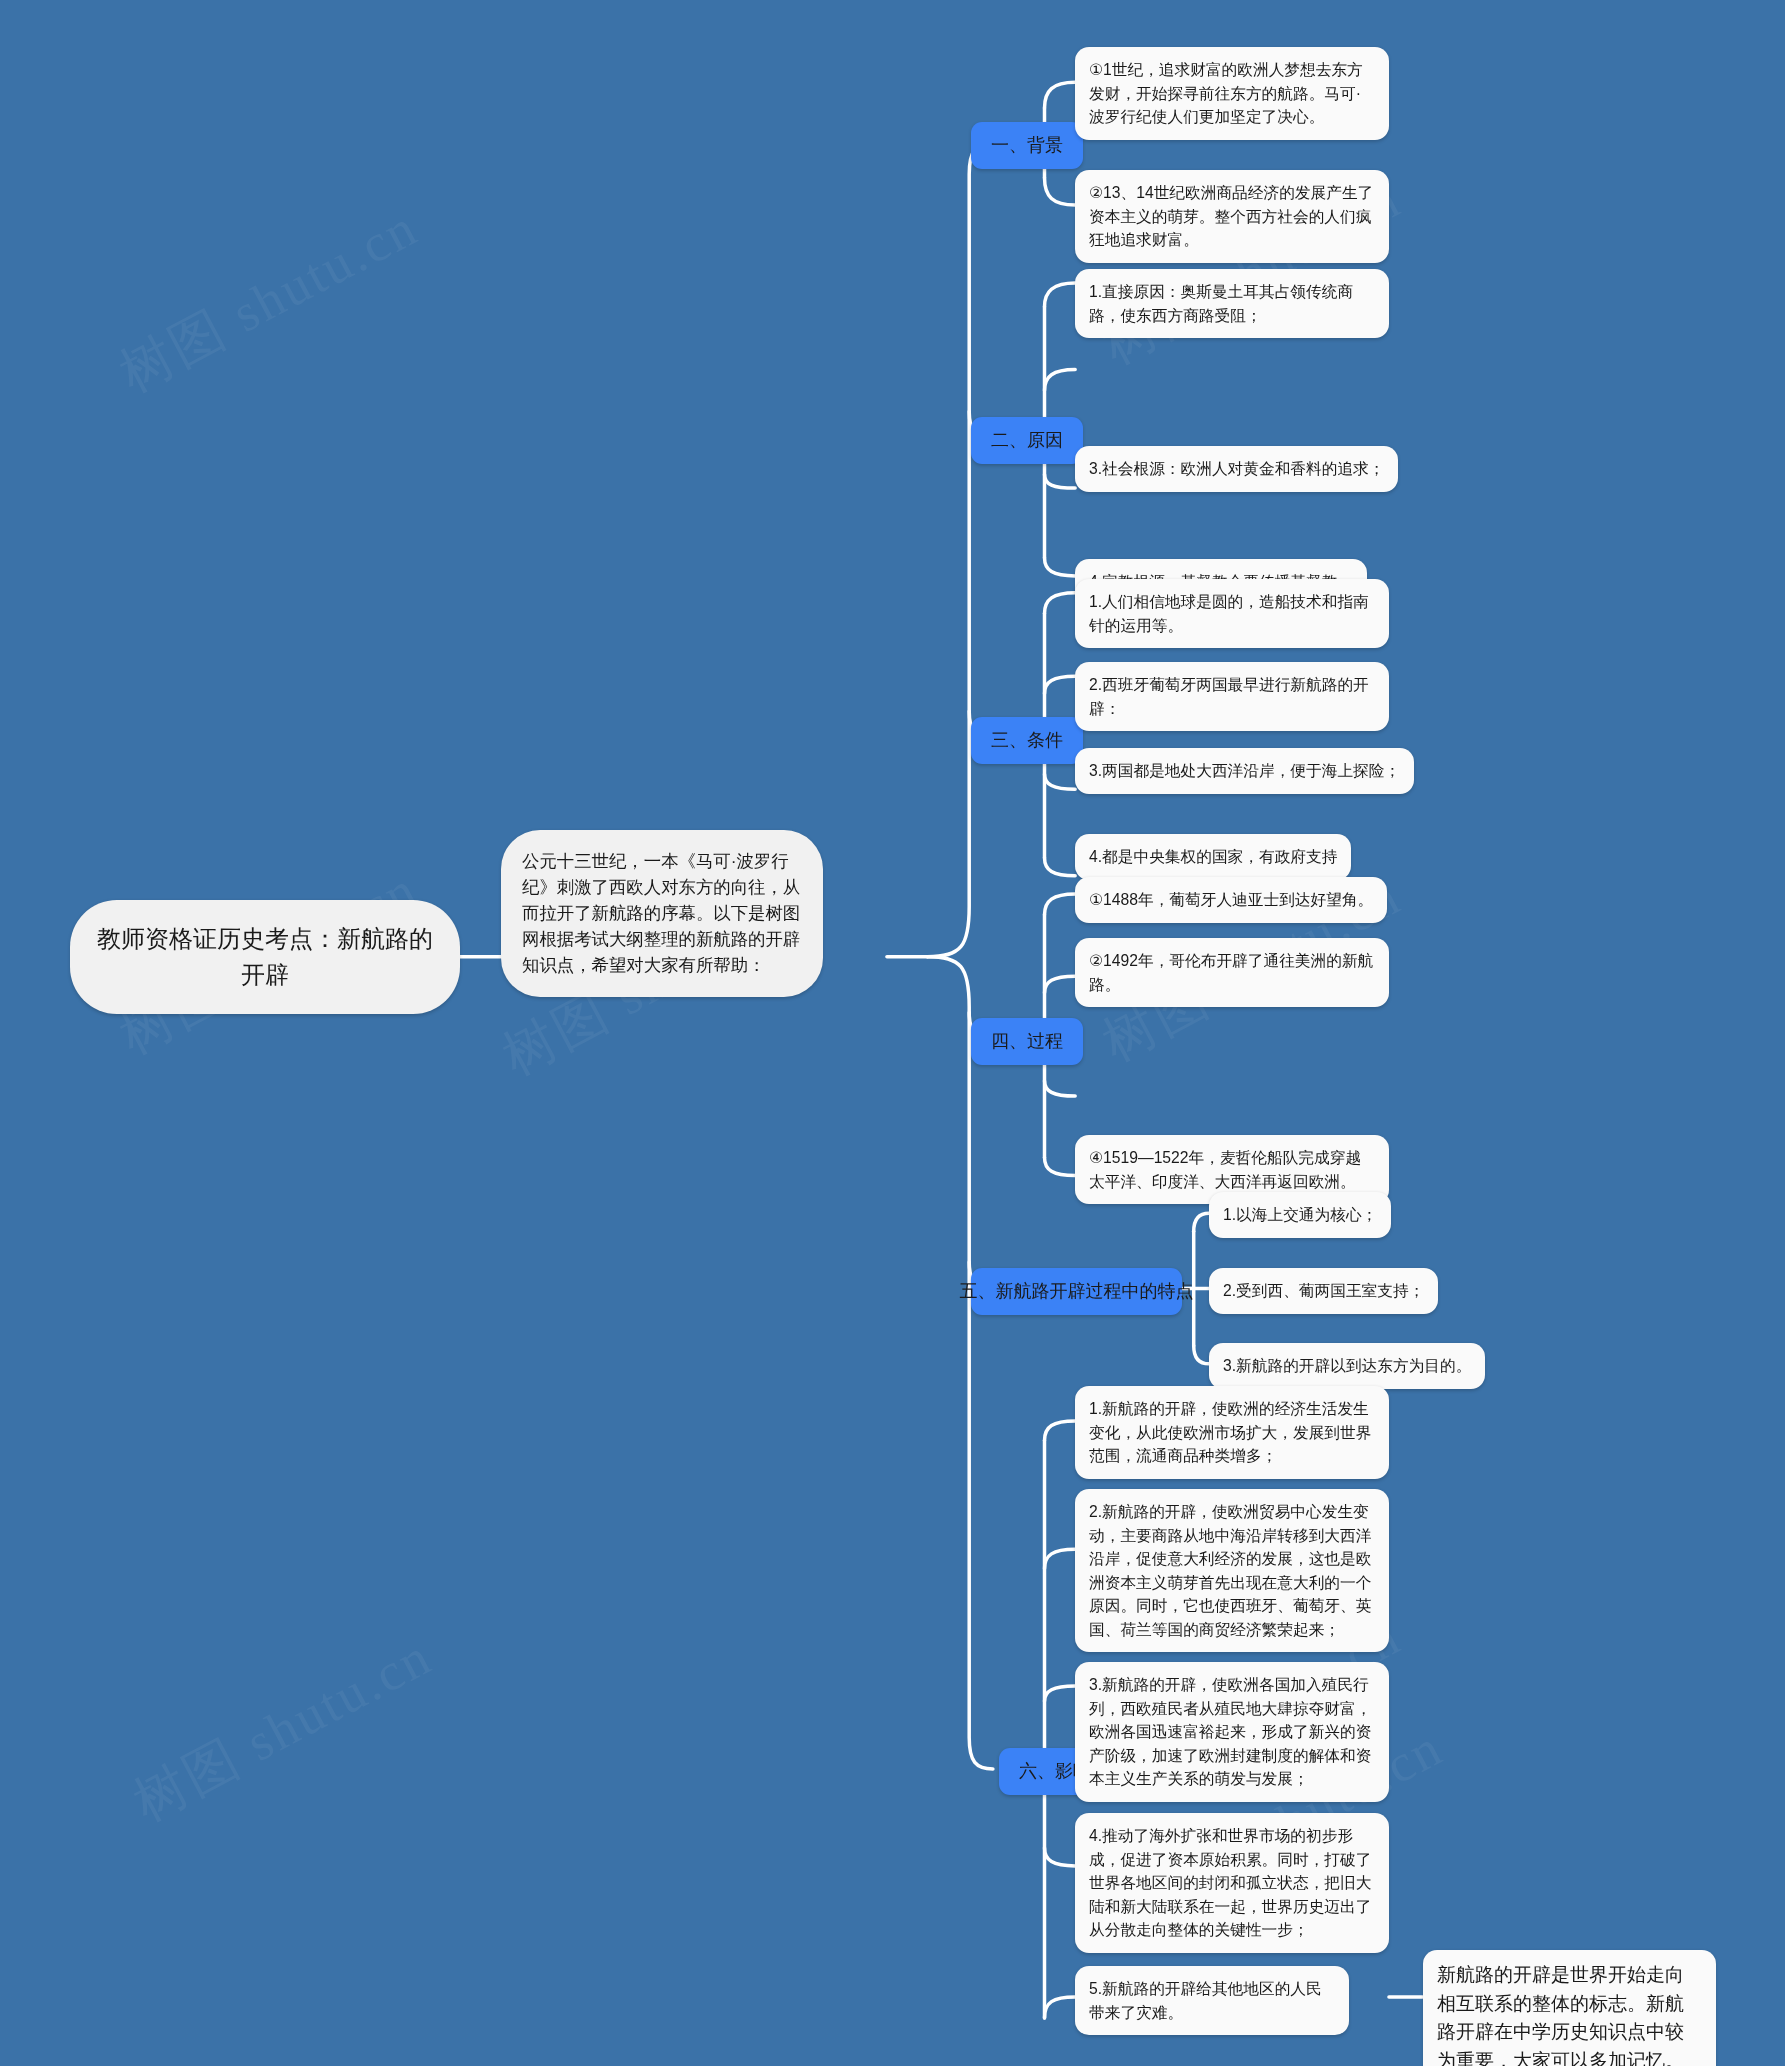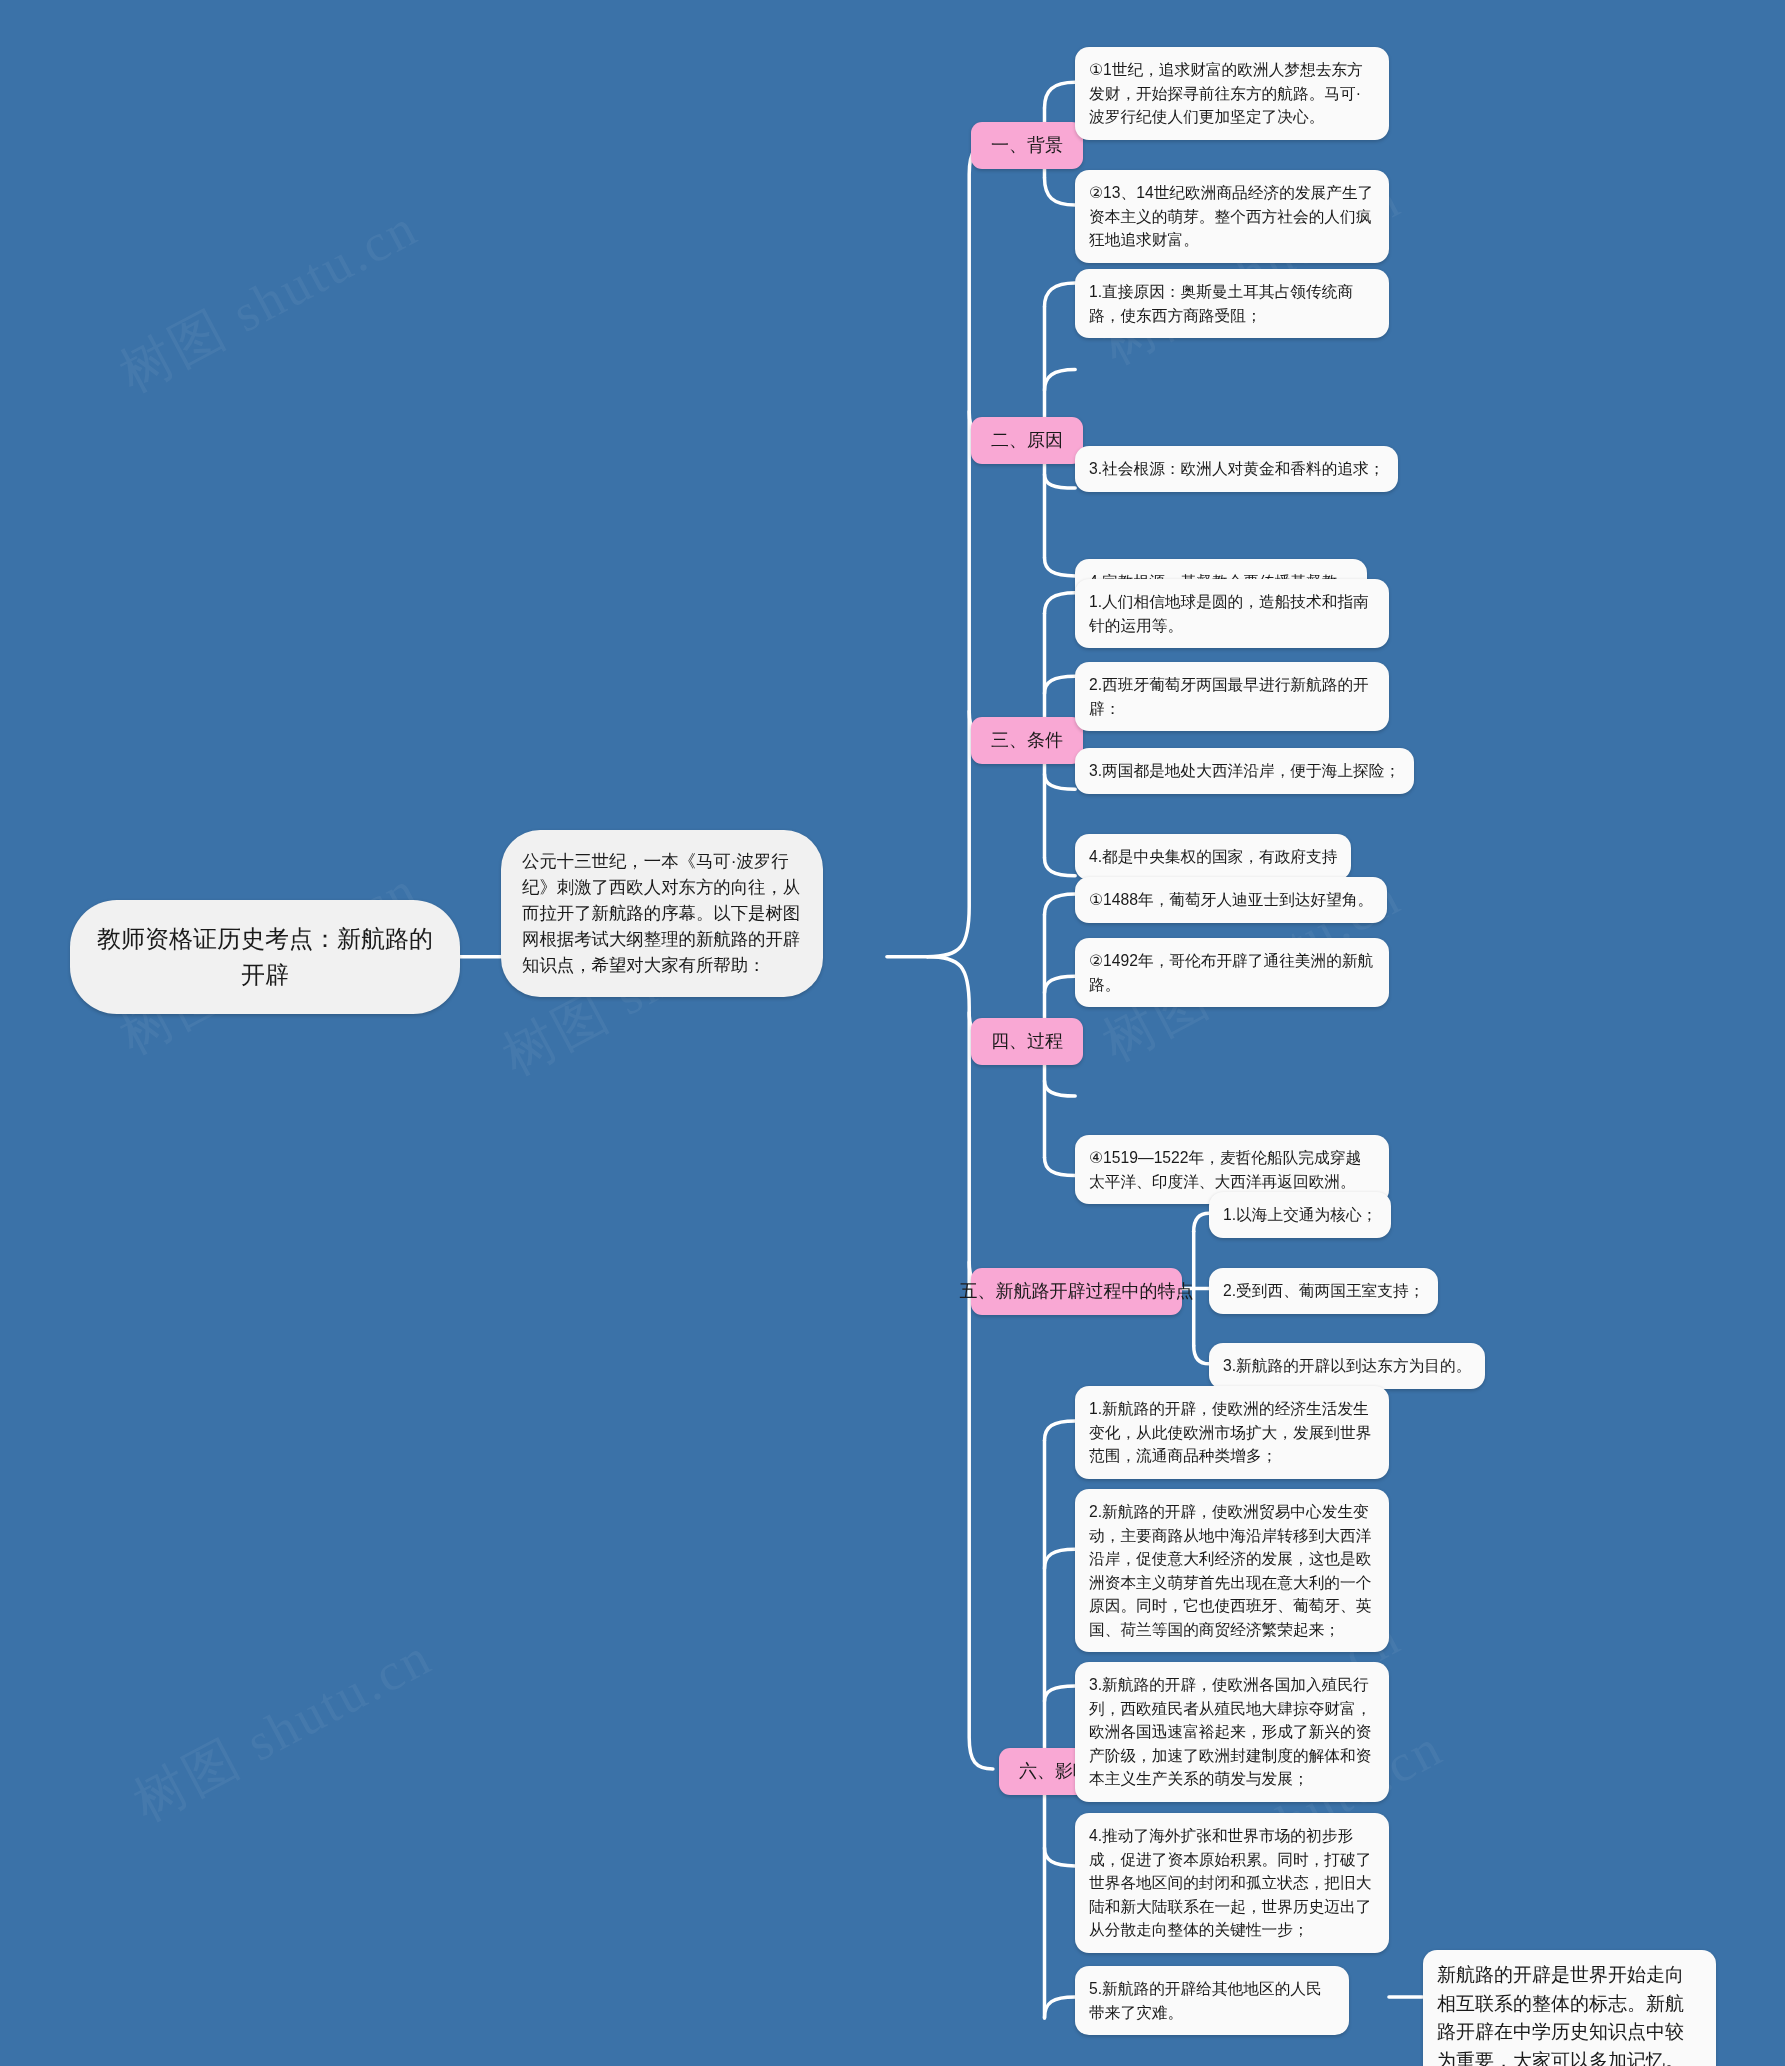--- a/index.html
+++ b/index.html
@@ -23,21 +23,21 @@
     user-select:none;
     letter-spacing:2.8px;
   }
   
   #canvas { position:absolute; inset:0; }
   svg.links { position:absolute; left:0; top:0; width:1785px; height:2066px; }
   svg.links path { fill:none; stroke:#ffffff; stroke-width:5; stroke-linecap:round; }
 
   .node {
     position:absolute;
-    background:#f9a8d4;
+    background:#3b82f6;
     color:#1a1a1a;
     line-height:1.5;
     padding:11px 14px;
     box-shadow:0 1.4px 3.5px rgba(0,0,0,0.18);
   }
   .node.root {
     background:#f1f1f1;
     border-radius:47px;
     font-size:24px;
     text-align:center;

